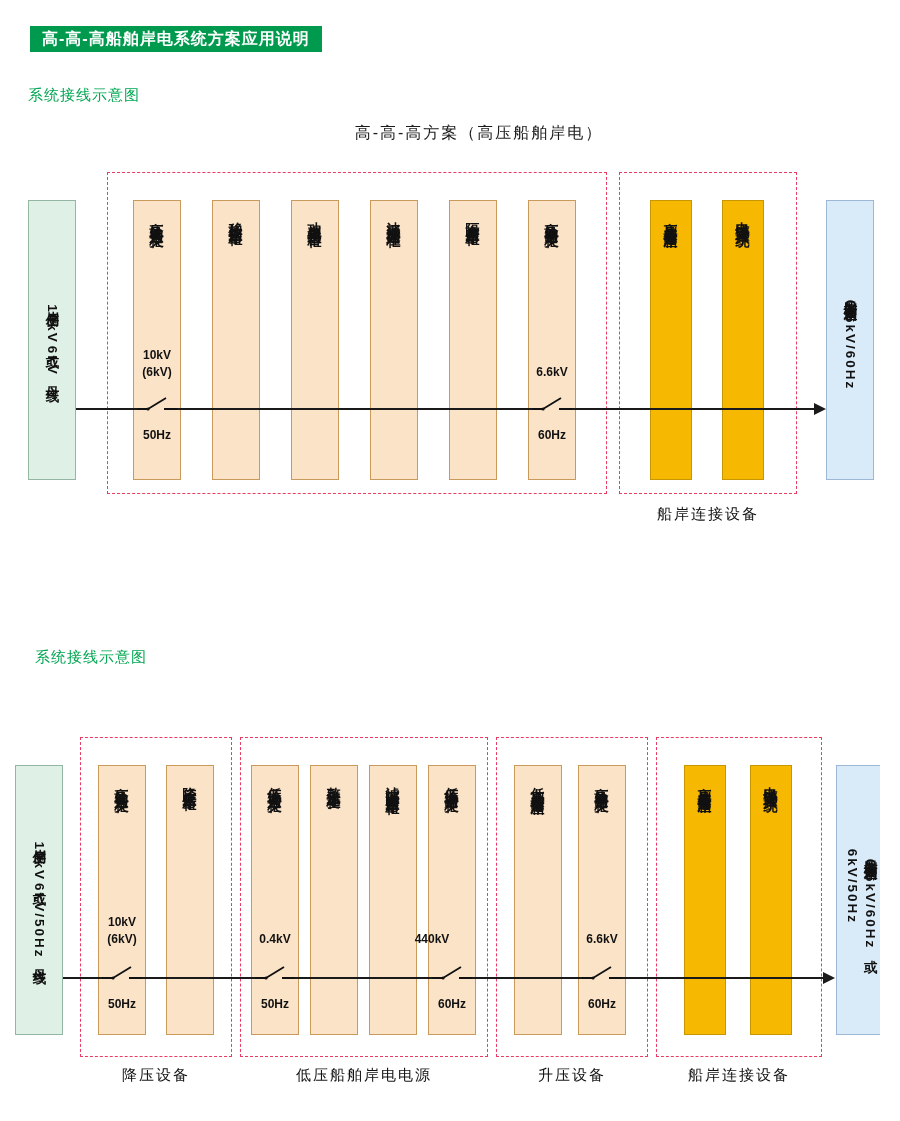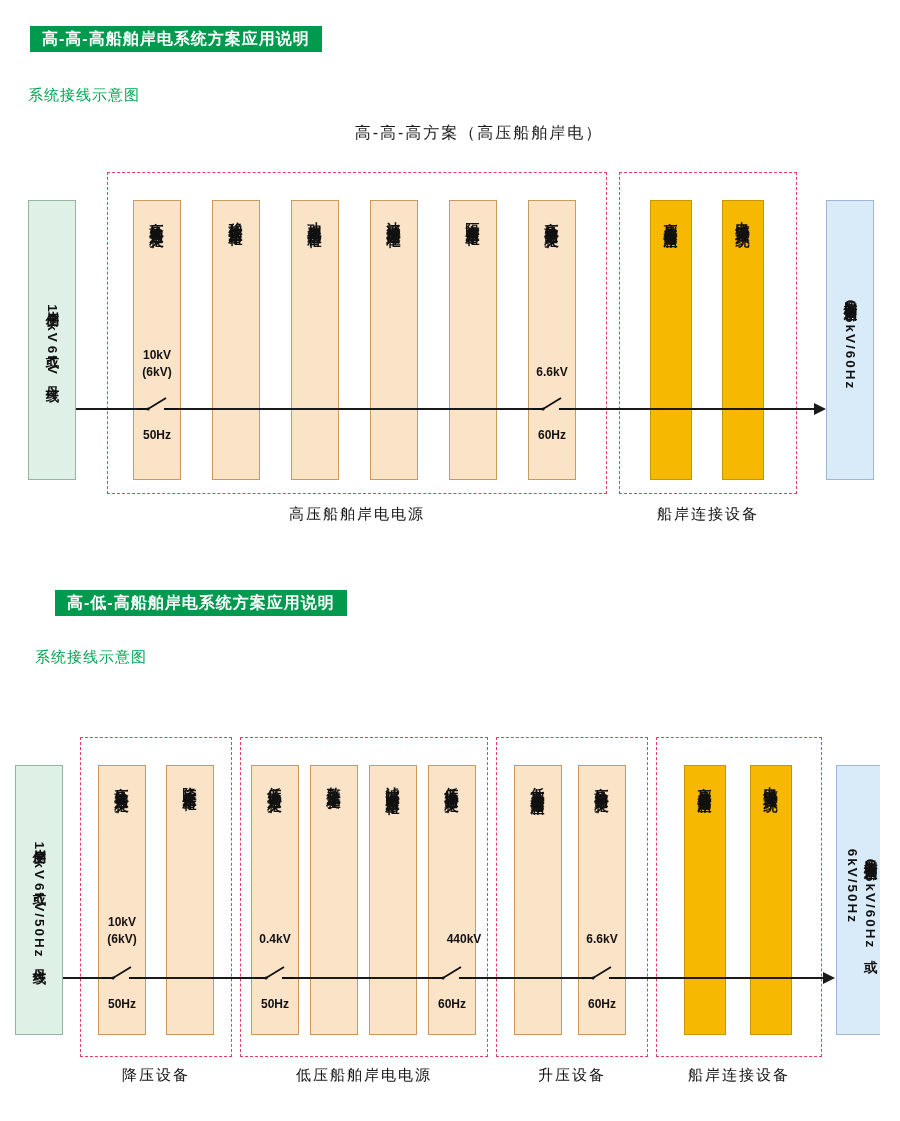--- a/index.html
+++ b/index.html
@@ -102,24 +102,22 @@
     <path d="M0 15 H11 M11 15 L29 4 M27 15 H40" stroke="#111" stroke-width="1.8" fill="none"></path>
     <circle cx="11" cy="15" r="1.6" fill="#111"></circle>
   </svg>
 
   <div class="val" style="left:125px;top:348px;">10kV</div>
   <div class="val" style="left:125px;top:365px;">(6kV)</div>
   <div class="val" style="left:125px;top:428px;">50Hz</div>
   <div class="val" style="left:520px;top:365px;">6.6kV</div>
   <div class="val" style="left:520px;top:428px;">60Hz</div>
 
-  <div class="glabel" style="left:107px;top:505px;width:500px;">高压船舶岸电电源</div>
   <div class="glabel" style="left:619px;top:505px;width:178px;">船岸连接设备</div>
 
-  <div class="badge" style="left:55px;top:590px;">高-低-高船舶岸电系统方案应用说明</div>
   <div class="subtitle" style="left:35px;top:648px;">系统接线示意图</div>
 
   <div class="dashed" style="left:80px;top:737px;width:152px;height:320px;"></div>
   <div class="dashed" style="left:240px;top:737px;width:248px;height:320px;"></div>
   <div class="dashed" style="left:496px;top:737px;width:152px;height:320px;"></div>
   <div class="dashed" style="left:656px;top:737px;width:166px;height:320px;"></div>
 
   <div class="box bus" style="left:15px;top:765px;width:48px;height:270px;">
     <div class="vcenter">
         <span>岸侧10kV或6kV/50Hz母线</span>
@@ -188,21 +186,21 @@
     <circle cx="11" cy="15" r="1.6" fill="#111"></circle>
   </svg>
 
   <div class="val" style="left:90px;top:915px;">10kV</div>
   <div class="val" style="left:90px;top:932px;">(6kV)</div>
   <div class="val" style="left:90px;top:997px;">50Hz</div>
 
   <div class="val" style="left:243px;top:932px;">0.4kV</div>
   <div class="val" style="left:243px;top:997px;">50Hz</div>
 
-  <div class="val" style="left:432px;top:932px;">440kV</div>
+  <div class="val" style="left:400px;top:932px;">440kV</div>
   <div class="val" style="left:420px;top:997px;">60Hz</div>
 
   <div class="val" style="left:570px;top:932px;">6.6kV</div>
   <div class="val" style="left:570px;top:997px;">60Hz</div>
 
   <div class="glabel" style="left:80px;top:1066px;width:152px;text-align:center;">降压设备</div>
   <div class="glabel" style="left:240px;top:1066px;width:248px;">低压船舶岸电电源</div>
   <div class="glabel" style="left:496px;top:1066px;width:152px;">升压设备</div>
   <div class="glabel" style="left:656px;top:1066px;width:166px;">船岸连接设备</div>
 

